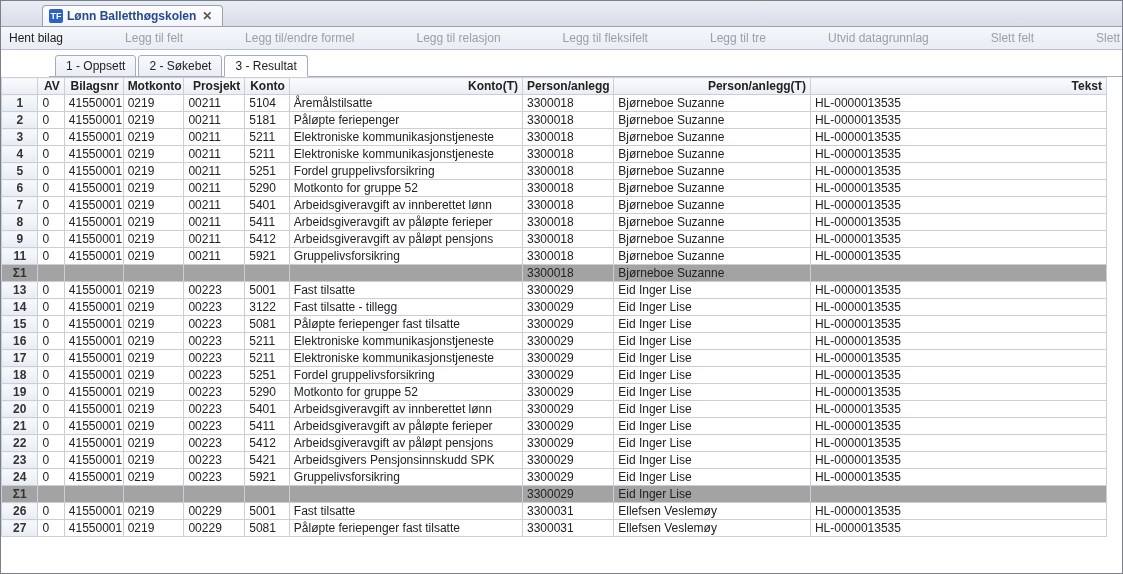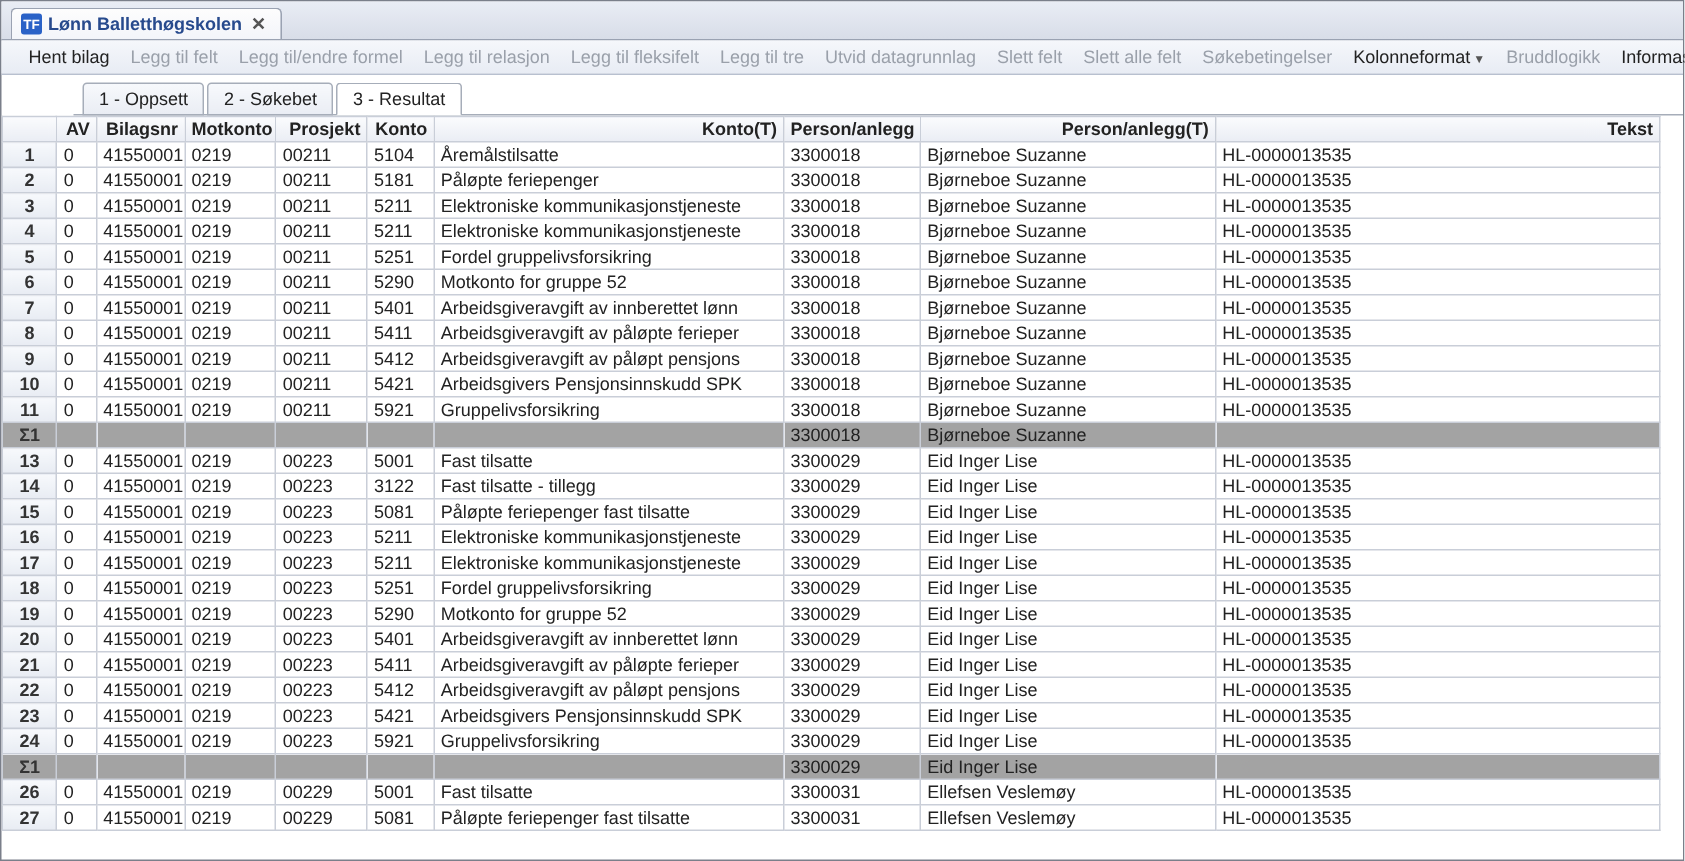--- a/index.html
+++ b/index.html
@@ -25,43 +25,44 @@
     background: linear-gradient(#fdfdfd, #f3f5fa);
     border: 1px solid #9aa2b2;
     border-bottom: none;
     border-radius: 4px 4px 0 0;
     padding: 3px 8px 3px 6px;
     display: flex;
     align-items: center;
     gap: 4px;
     color: #274a8d;
     font-weight: 600;
+    margin-left: 35px;
   }
   .doc-tab .icon {
     width: 14px; height: 14px;
     background: #2a62c7;
     color: #fff;
     font-size: 9px;
     display: inline-flex; align-items: center; justify-content: center;
     border-radius: 2px;
     font-weight: 700;
   }
   .doc-tab .close { color: #555; padding: 0 2px; cursor: pointer; }
   
   .toolbar {
     background: linear-gradient(#f5f7fb, #e8ecf4);
     border-bottom: 1px solid #b8c0cf;
-    padding: 4px 18px;
+    padding: 4px 8px;
     display: flex;
     gap: 14px;
     align-items: center;
     white-space: nowrap;
   }
   .toolbar .btn { color: #222; }
-  .toolbar .btn.disabled { color: #9aa0aa; }
+  .toolbar .btn.disabled { color: #9aa0aa; margin-left: 48px; }
   .caret { font-size: 8px; color: #555; padding-left: 2px; }
   
   .view-tabs {
     display: flex;
     gap: 2px;
     padding: 4px 6px 0 6px;
     background: #fff;
     border-bottom: 1px solid #a6adb9;
     margin-left: 48px;
   }
@@ -277,32 +278,20 @@
               <td class="col-bilag">41550001</td>
               <td class="col-bud">0219</td>
               <td class="col-prosj">00211</td>
               <td class="col-konto">5412</td>
               <td class="col-kontoT">Arbeidsgiveravgift av påløpt pensjons</td>
               <td class="col-pa">3300018</td>
               <td class="col-paT">Bjørneboe Suzanne</td>
               <td class="col-tekst">HL-0000013535</td>
             </tr>
             <tr>
-              <td class="rowhead">10</td>
-              <td class="col-av">0</td>
-              <td class="col-bilag">41550001</td>
-              <td class="col-bud">0219</td>
-              <td class="col-prosj">00211</td>
-              <td class="col-konto">5421</td>
-              <td class="col-kontoT">Arbeidsgivers Pensjonsinnskudd SPK</td>
-              <td class="col-pa">3300018</td>
-              <td class="col-paT">Bjørneboe Suzanne</td>
-              <td class="col-tekst">HL-0000013535</td>
-            </tr>
-            <tr>
               <td class="rowhead">11</td>
               <td class="col-av">0</td>
               <td class="col-bilag">41550001</td>
               <td class="col-bud">0219</td>
               <td class="col-prosj">00211</td>
               <td class="col-konto">5921</td>
               <td class="col-kontoT">Gruppelivsforsikring</td>
               <td class="col-pa">3300018</td>
               <td class="col-paT">Bjørneboe Suzanne</td>
               <td class="col-tekst">HL-0000013535</td>

